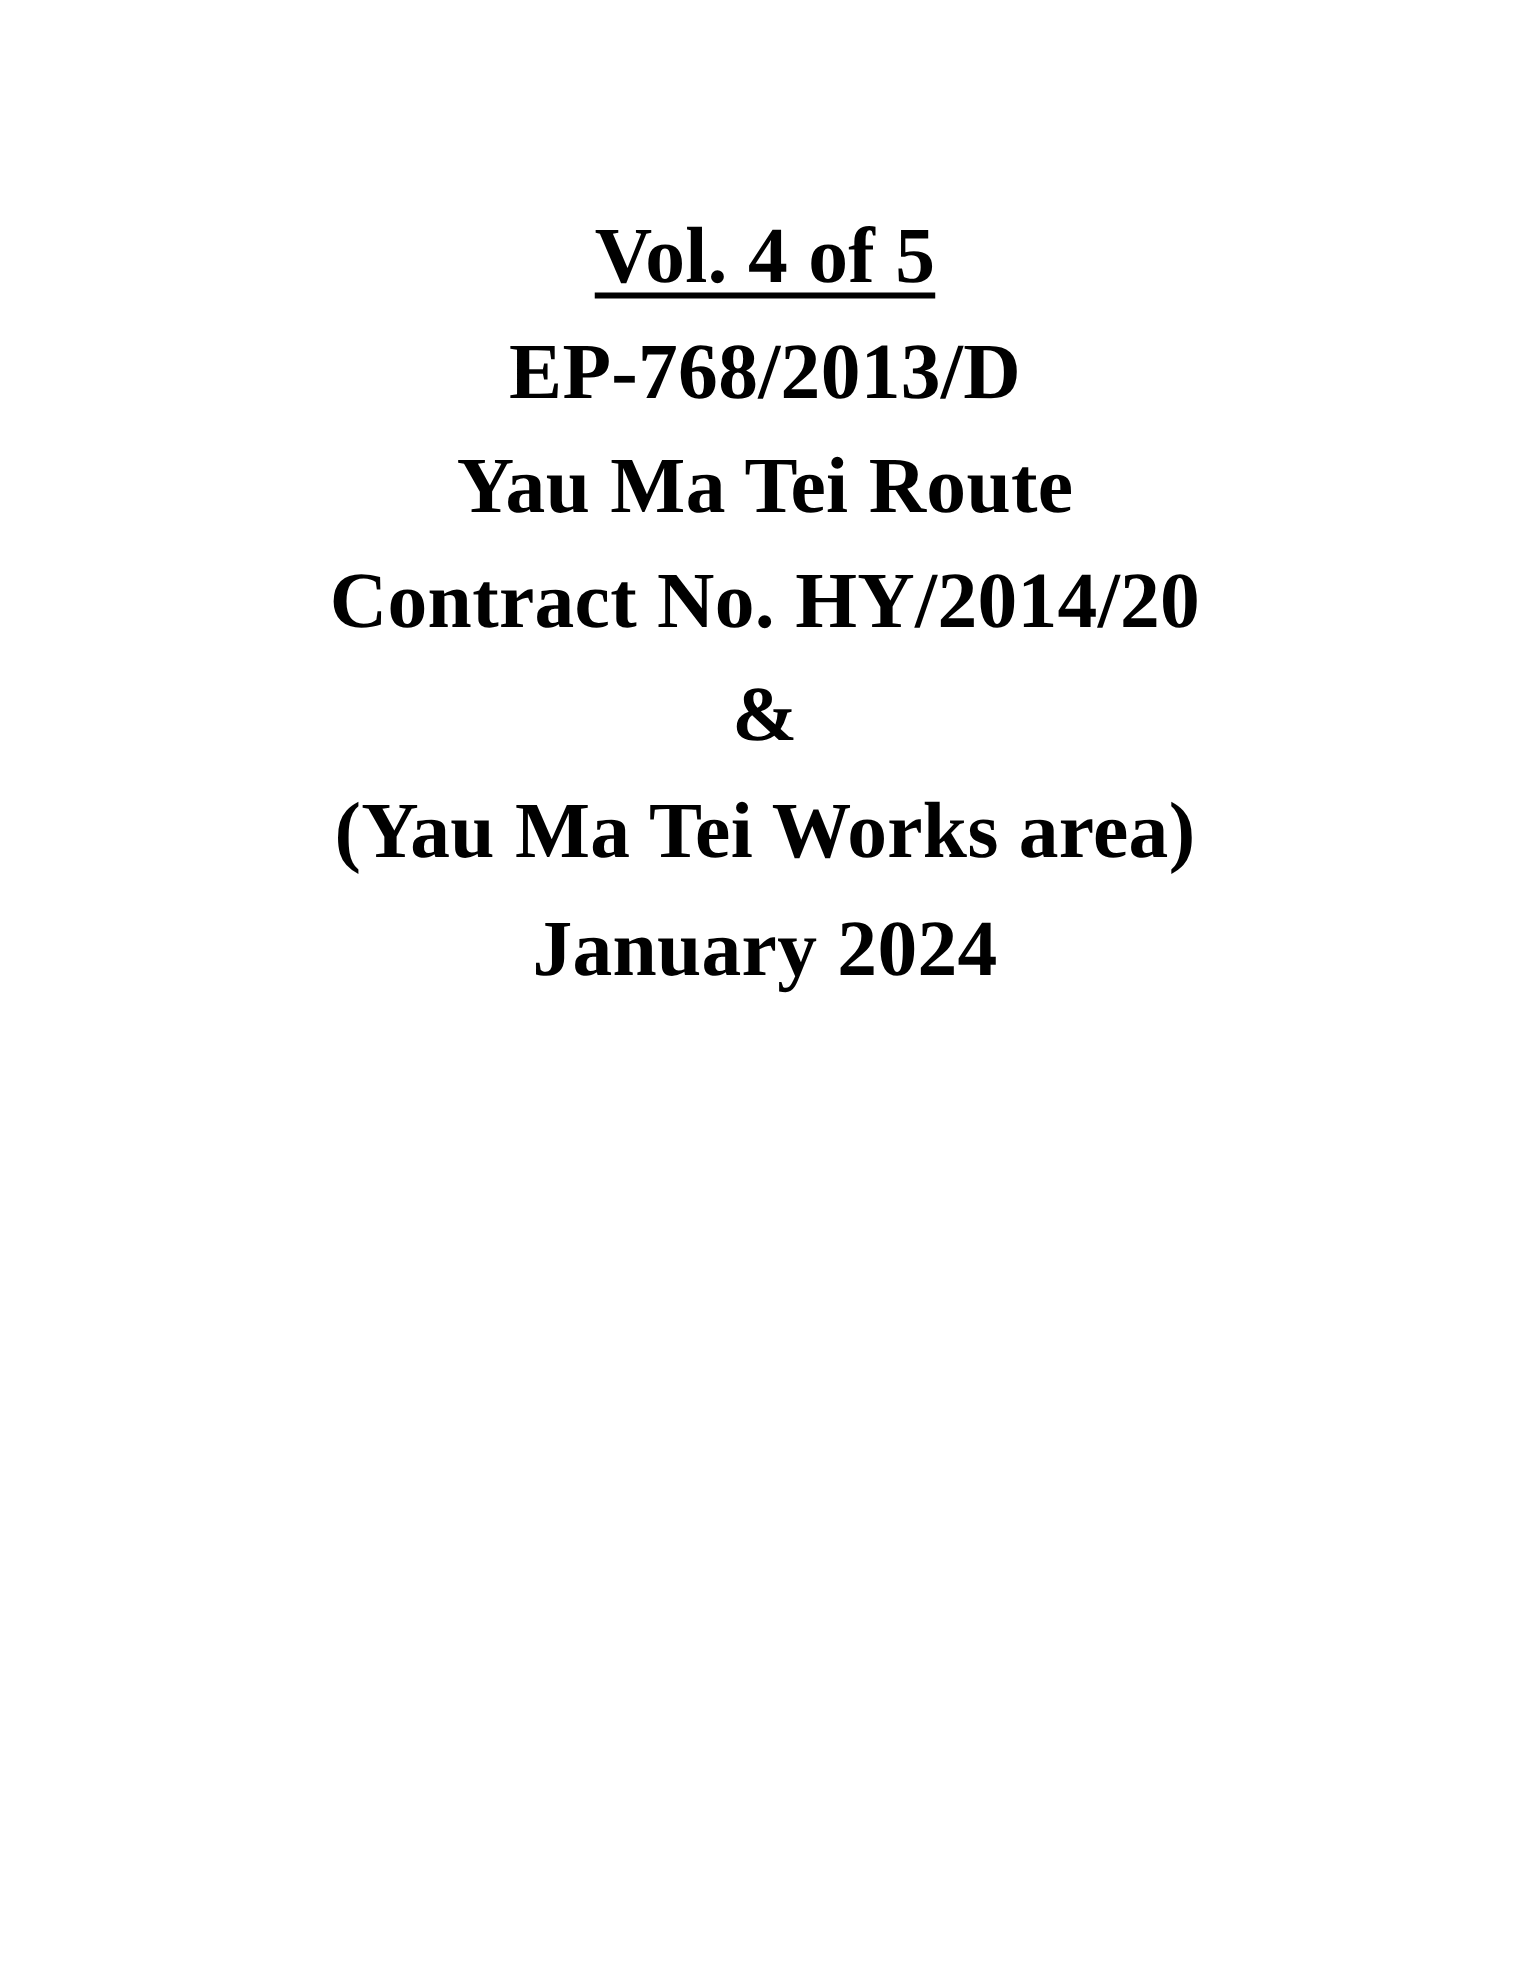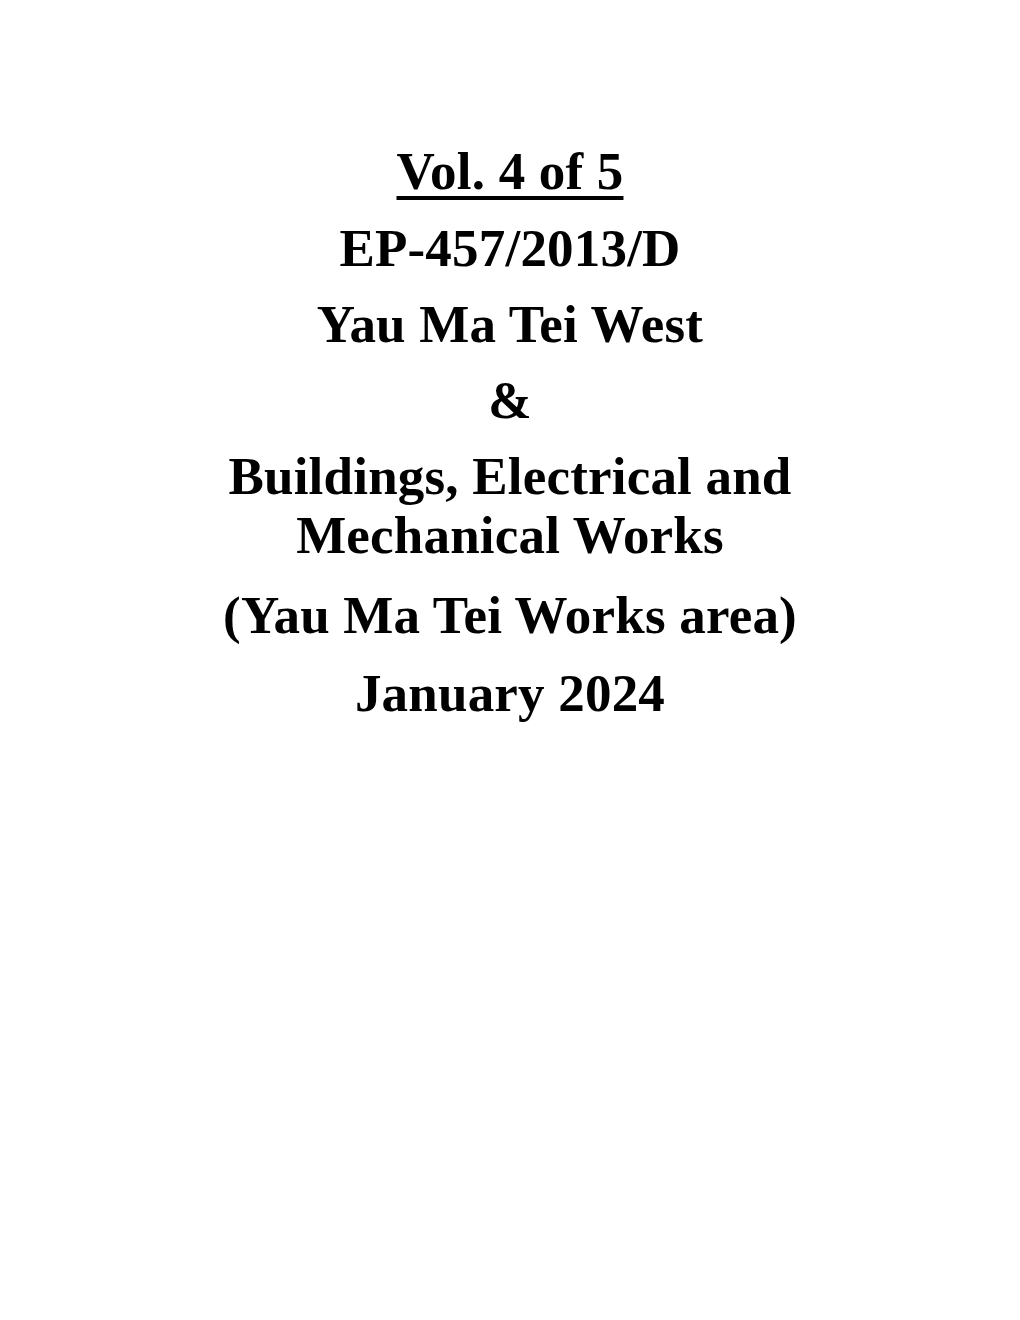--- a/index.html
+++ b/index.html
@@ -54,29 +54,29 @@
   }
 </style>
 </head>
 <body>
 
 <div class="page">
   <div class="title-block">
 
     <div class="line vol">Vol. 4 of 5</div>
 
-    <div class="line">EP-457/2013/D</div>
+    <div class="line">EP-768/2013/D</div>
 
 
-    <div class="line">Yau Ma Tei West</div>
+    <div class="line">Yau Ma Tei Route</div>
 
+    <div class="line">Contract No. HY/2014/20</div>
 
     <div class="line amp">&amp;</div>
 
-    <div class="line wrap2">Buildings, Electrical and Mechanical Works</div>
 
 
     <div class="line tight">(Yau Ma Tei Works area)</div>
 
     <div class="line last">January 2024</div>
 
   </div>
 </div>
 
 </body></html>

